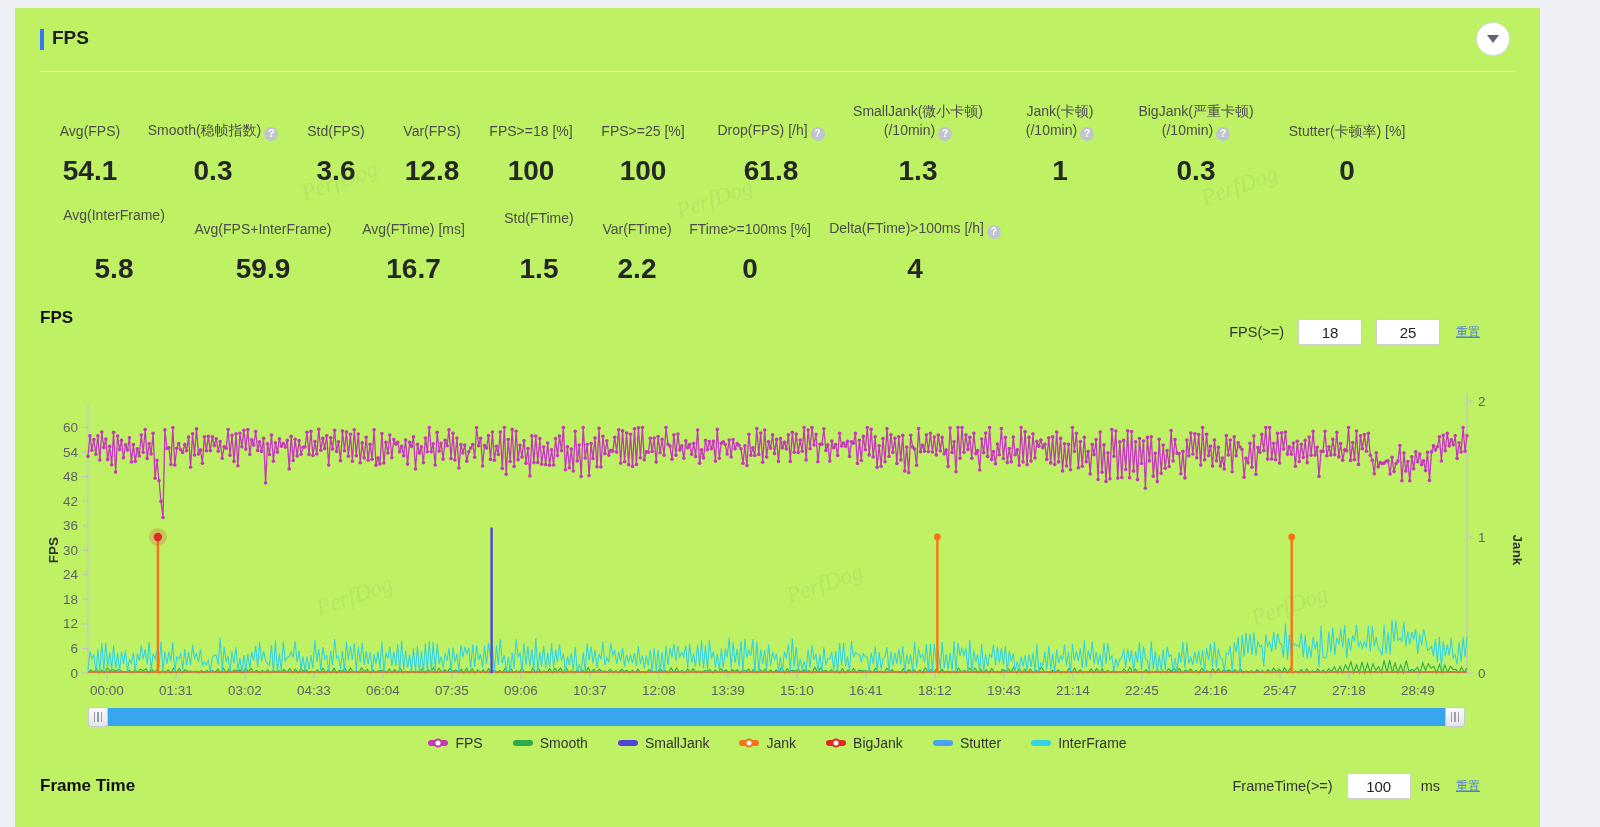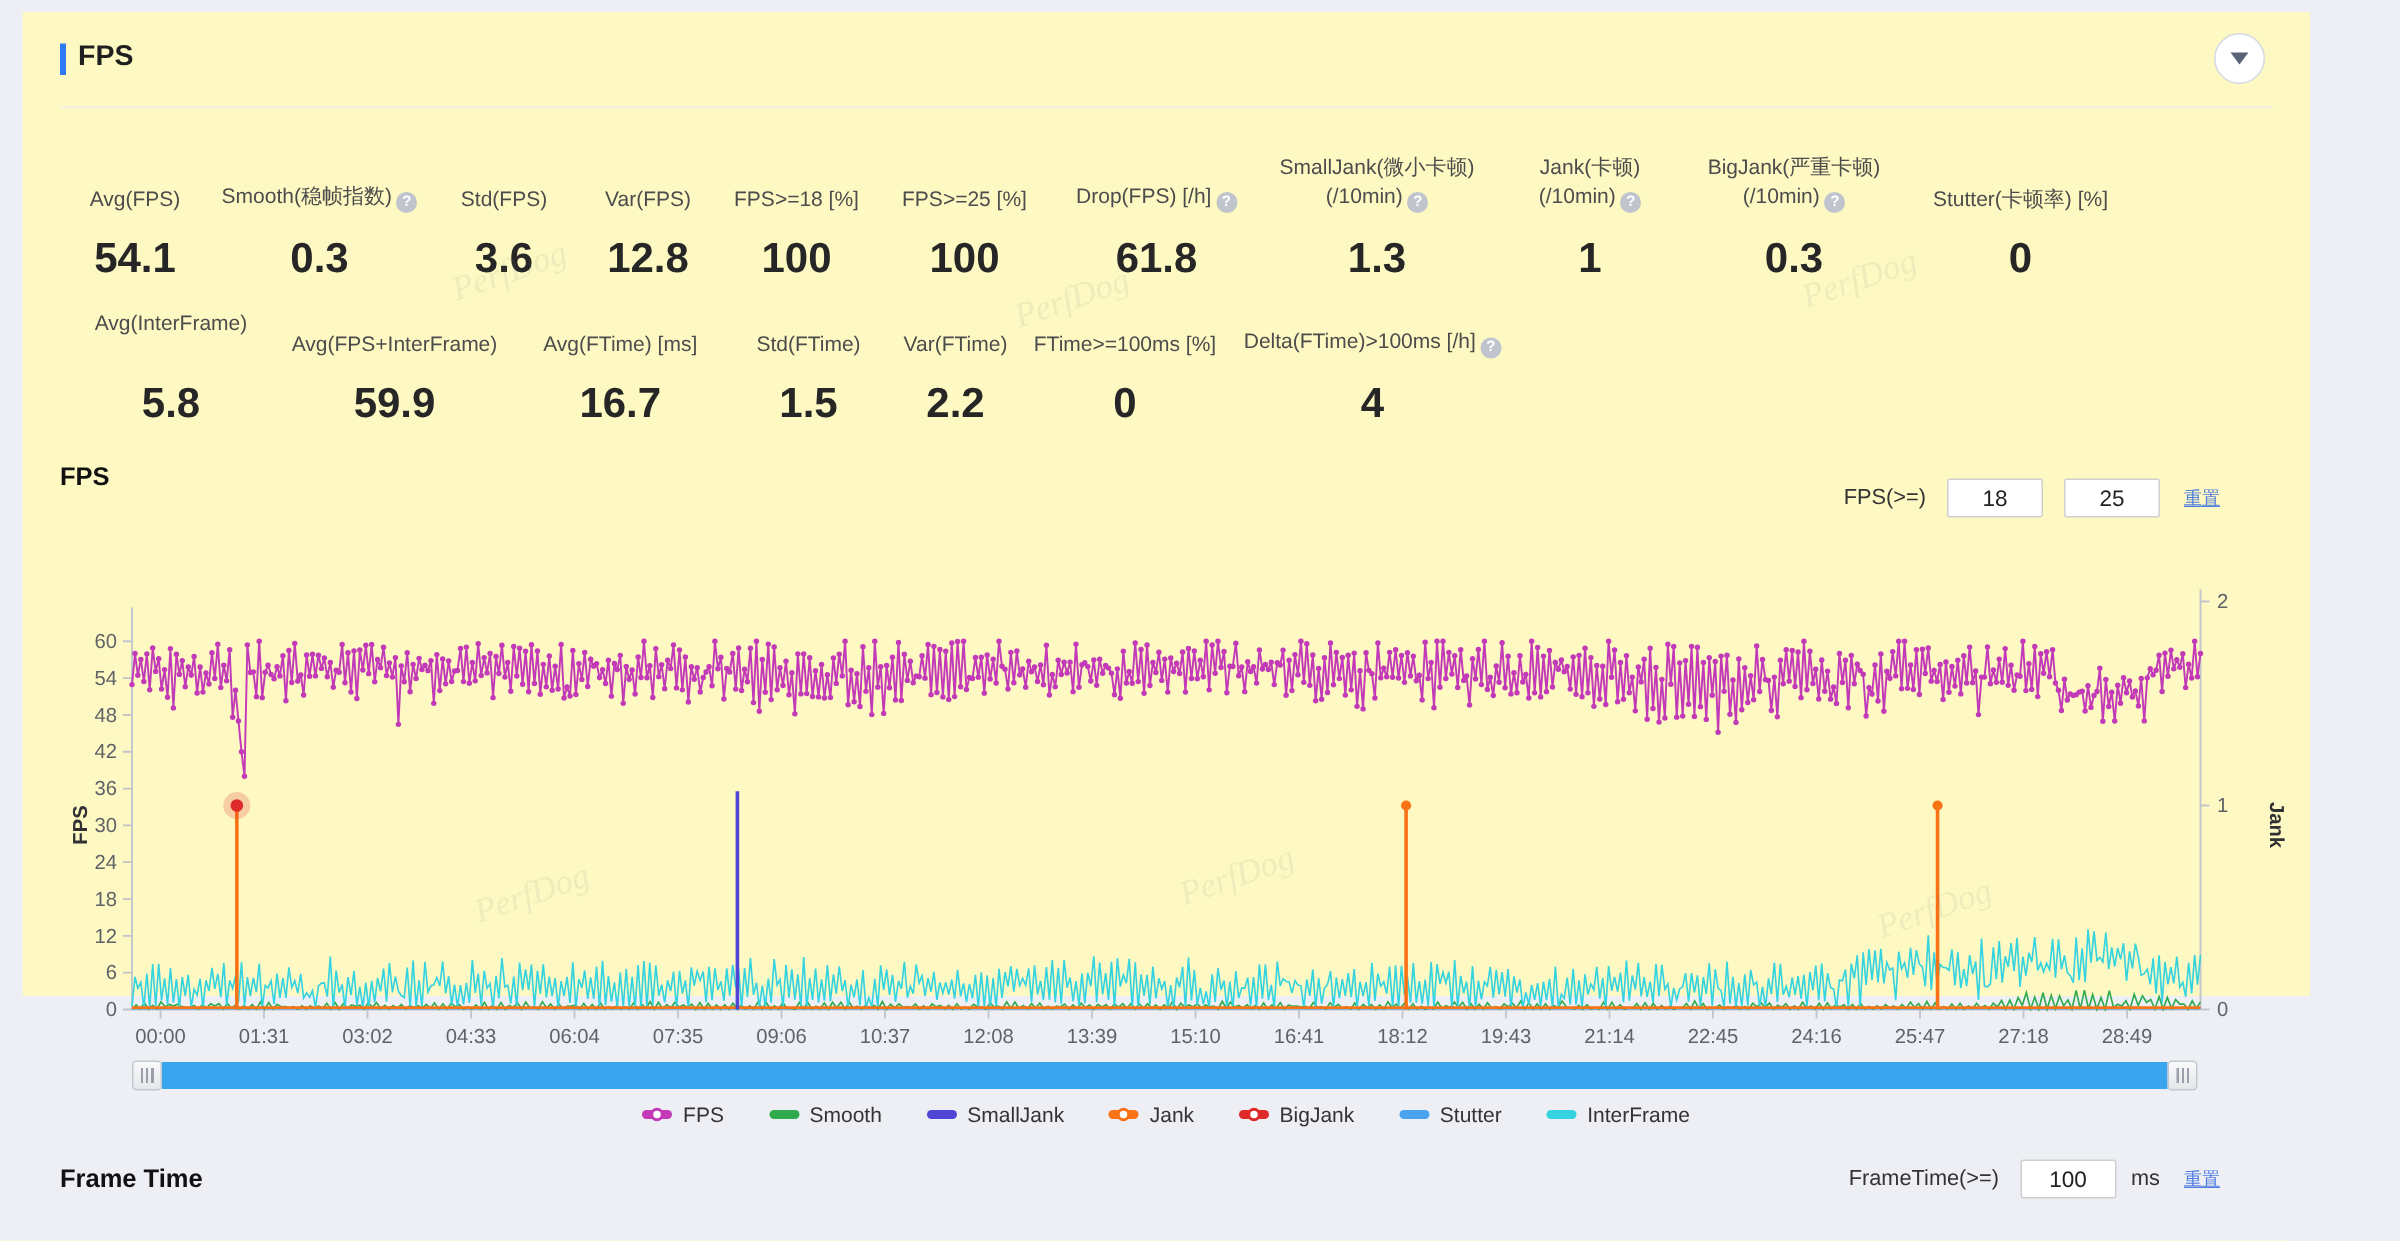--- a/index.html
+++ b/index.html
@@ -1,18 +1,18 @@
 <!DOCTYPE html>
 <html><head>
 <meta charset="utf-8">
 <style>
   * { margin:0; padding:0; box-sizing:border-box; }
   html,body { width:1600px; height:827px; }
   body { font-family:"Liberation Sans","DejaVu Sans",sans-serif; background:#edeff5; position:relative; overflow:hidden; }
-  .card { position:absolute; left:15px; top:8px; width:1525px; height:656px; background:#fef9c3; }
+  .card { position:absolute; left:15px; top:8px; width:1525px; height:819px; background:#bef264; }
 
   
   .panel-header { position:absolute; left:0; top:0; width:100%; height:63px; }
   .title-bar { position:absolute; left:25px; top:21px; width:4px; height:21px; background:#2f7bf5; }
   .panel-title { position:absolute; left:37px; top:19px; font-size:19px; font-weight:bold; color:#1f1f1f; }
   .collapse-btn { position:absolute; right:30px; top:14px; width:34px; height:34px; border:1px solid #d5d9e2; border-radius:50%; background:#fff; display:flex; align-items:center; justify-content:center; cursor:pointer; }
   .collapse-btn .tri { width:0; height:0; border-left:6px solid transparent; border-right:6px solid transparent; border-top:8px solid #5a6478; }
   .divider { position:absolute; left:25px; right:25px; top:63px; height:1px; background:#efefef; }
 
   
@@ -153,21 +153,21 @@
           <span class="lbl-line">Avg(FPS+InterFrame)</span>
         </div>
         <div class="stat-value">59.9</div>
       </div>
       <div class="stat-item" style="width: 151px;">
         <div class="stat-label">
           <span class="lbl-line">Avg(FTime) [ms]</span>
         </div>
         <div class="stat-value">16.7</div>
       </div>
-      <div class="stat-item" style="width: 100px;">
+      <div class="stat-item" style="width: 100px; gap: 11px;">
         <div class="stat-label">
           <span class="lbl-line">Std(FTime)</span>
         </div>
         <div class="stat-value">1.5</div>
       </div>
       <div class="stat-item" style="width: 96px;">
         <div class="stat-label">
           <span class="lbl-line">Var(FTime)</span>
         </div>
         <div class="stat-value">2.2</div>

